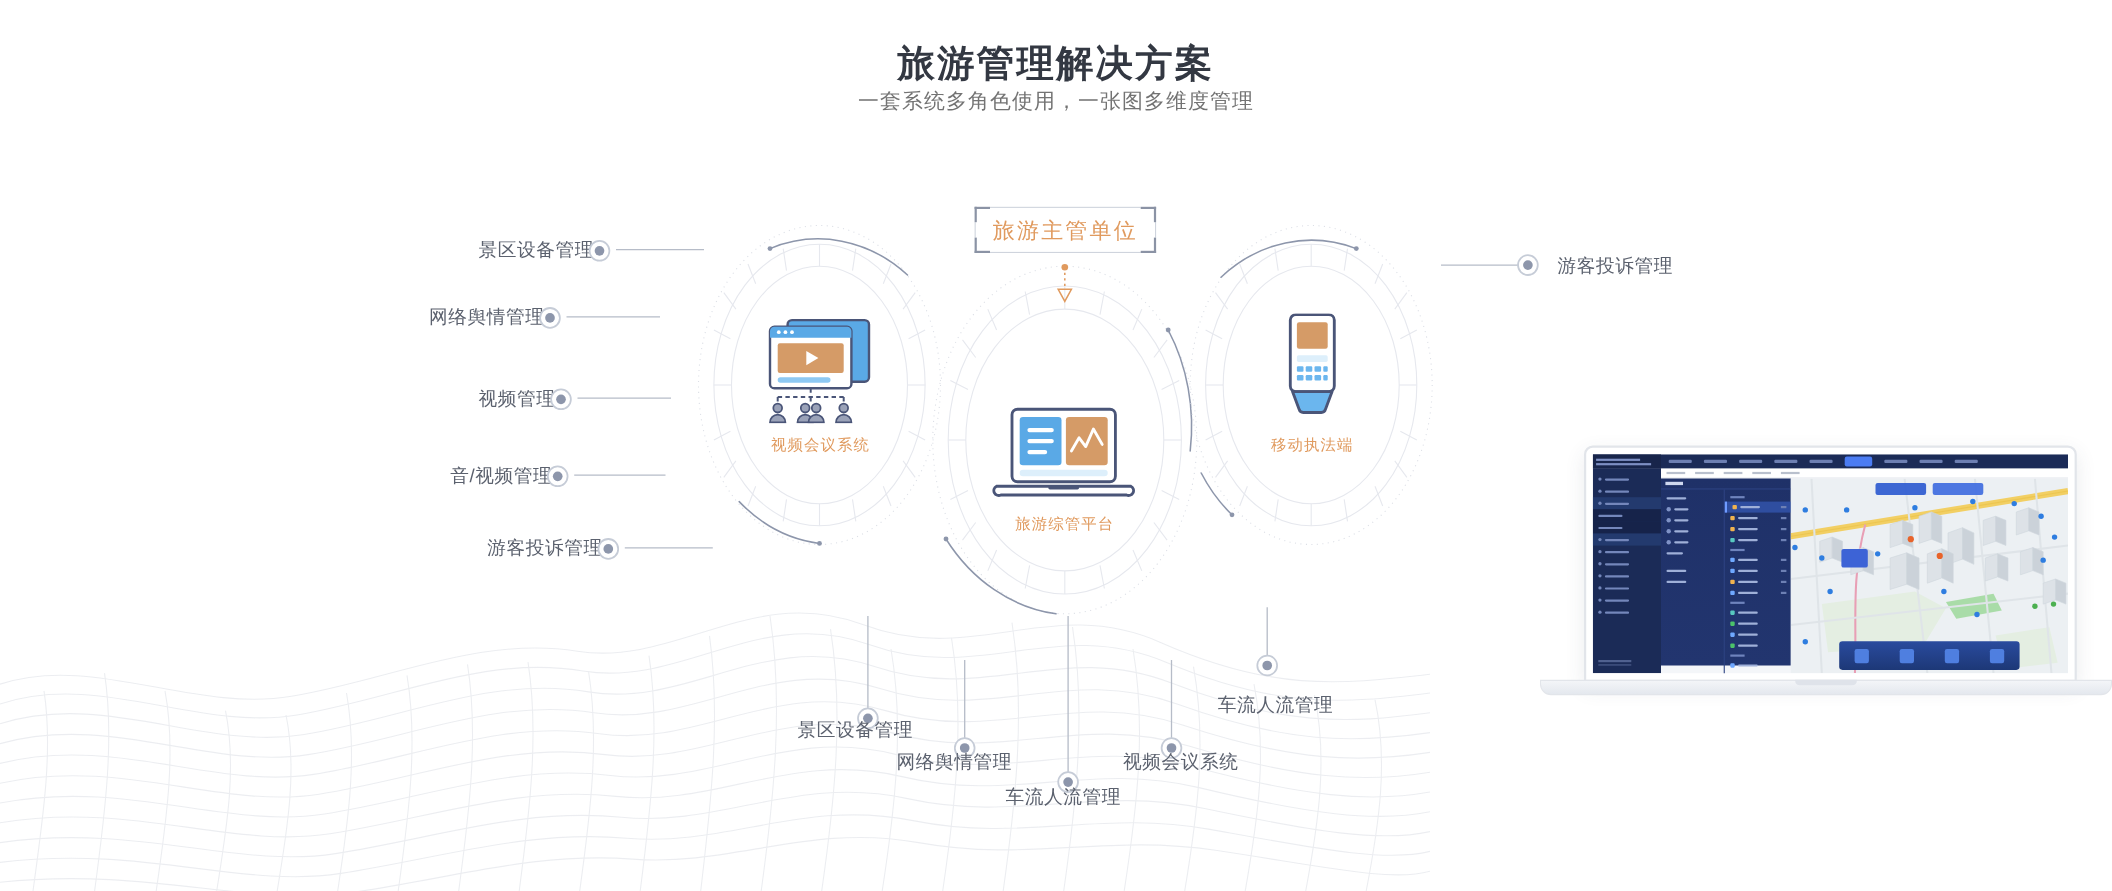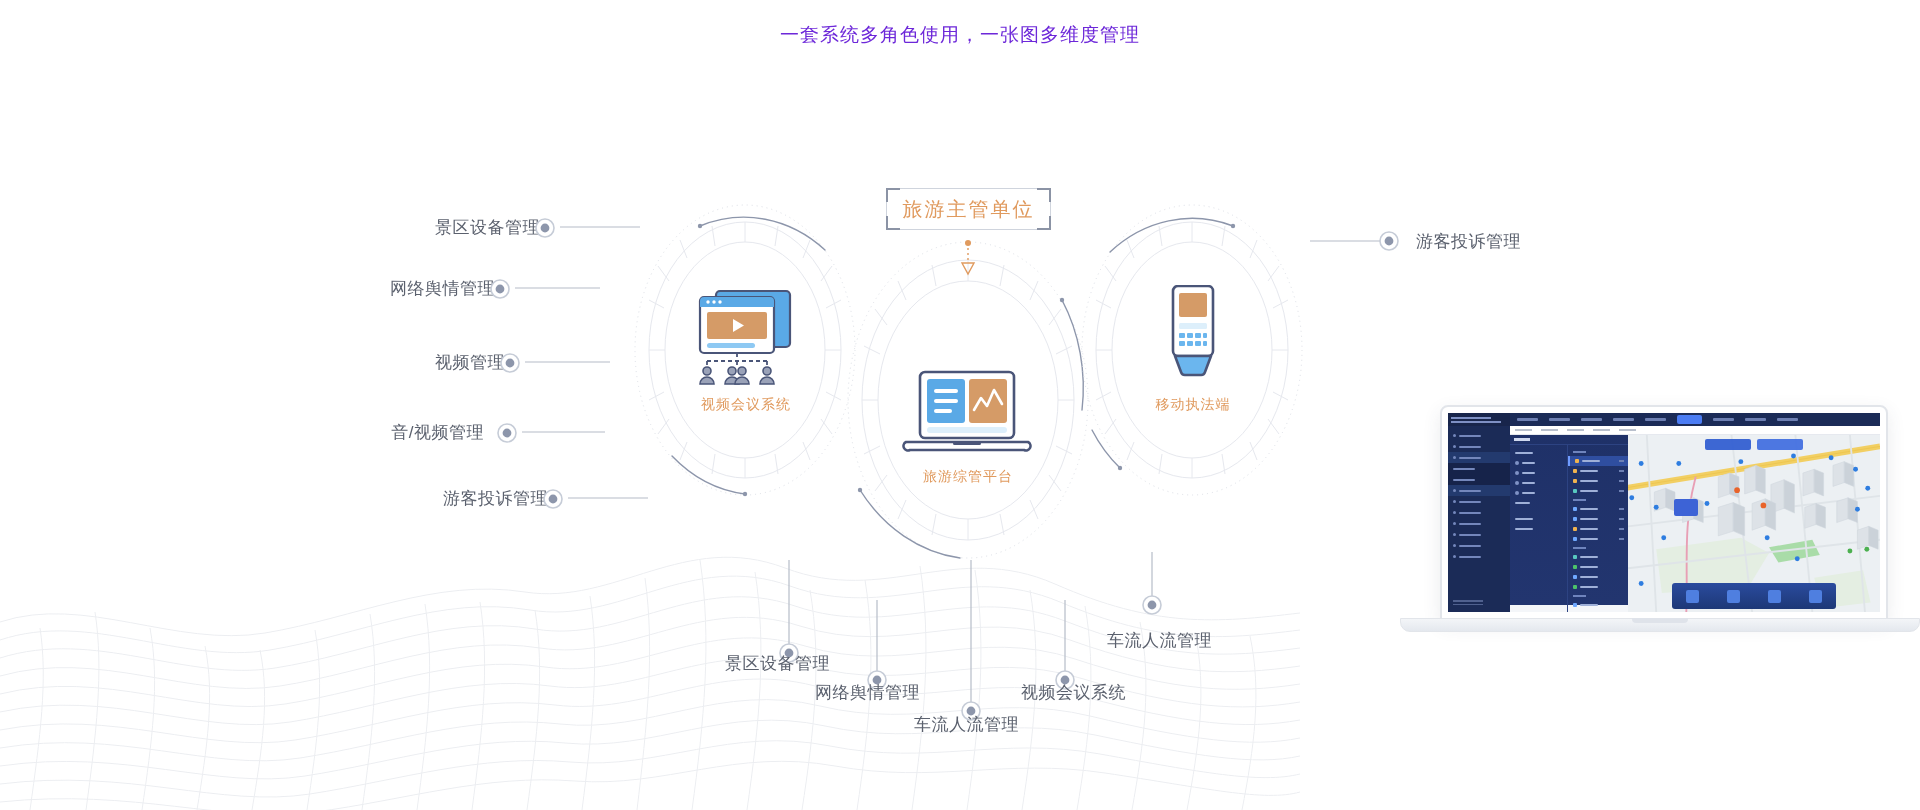--- a/index.html
+++ b/index.html
@@ -17,21 +17,21 @@
   .bg-mesh svg { display:block; width:100%; height:100%; }
 
   
   .header { position:absolute; top:0; left:0; width:1920px; text-align:center; }
   .page-title {
     margin-top:38px;
     font-size:34px; font-weight:bold; color:#333842; letter-spacing:2px;
     line-height:1.2;
   }
   .page-subtitle {
-    margin-top:22px; font-size:19px; color:#6d28d9; letter-spacing:1px;
+    font-size:19px; color:#737373; letter-spacing:1px;
   }
 
   
   .diagram { position:absolute; left:0; top:0; width:1920px; height:666px; }
   .diagram > svg { position:absolute; left:0; top:0; }
 
   
   .lbl {
     position:absolute; font-size:17px; color:#5b616e; white-space:nowrap;
     letter-spacing:.5px;
@@ -168,20 +168,21 @@
         <path d="M1030 100 C 1042 172, 1034 242, 1022 320"></path>
         <path d="M1085 116 C 1097 184, 1089 248, 1077 320"></path>
         <path d="M1140 132 C 1152 194, 1144 252, 1132 320"></path>
         <path d="M1195 142 C 1207 200, 1199 256, 1187 320"></path>
         <path d="M1250 146 C 1262 202, 1254 258, 1242 320"></path>
       </g>
     </svg>
   </div>
 
   <div class="header">
+    <div class="page-title">旅游管理解决方案</div>
     <div class="page-subtitle">一套系统多角色使用，一张图多维度管理</div>
   </div>
 
   <div class="diagram">
 
     <svg width="1920" height="810" aria-hidden="true">
       <defs>
         <g id="tickring"></g>
       </defs>
 
@@ -403,21 +404,21 @@
       <circle cx="11" cy="11" r="9" fill="#fff" stroke="#c6ccd7" stroke-width="1.6"></circle>
         <circle cx="11" cy="11" r="4.4" fill="#8d96ab"></circle>
     </svg>
 
     <div class="lbl right-al" style="left:305px; top:351px; width:200px;">视频管理</div>
     <svg class="icon-abs" style="left:499px; top:352px;" width="22" height="22" viewBox="0 0 22 22">
       <circle cx="11" cy="11" r="9" fill="#fff" stroke="#c6ccd7" stroke-width="1.6"></circle>
         <circle cx="11" cy="11" r="4.4" fill="#8d96ab"></circle>
     </svg>
 
-    <div class="lbl right-al" style="left:284px; top:421px; width:200px;">音/视频管理</div>
+    <div class="lbl right-al" style="left:302px; top:421px; width:200px;">音/视频管理</div>
     <svg class="icon-abs" style="left:496px; top:422px;" width="22" height="22" viewBox="0 0 22 22">
       <circle cx="11" cy="11" r="9" fill="#fff" stroke="#c6ccd7" stroke-width="1.6"></circle>
         <circle cx="11" cy="11" r="4.4" fill="#8d96ab"></circle>
     </svg>
 
     <div class="lbl right-al" style="left:348px; top:487px; width:200px;">游客投诉管理</div>
     <svg class="icon-abs" style="left:542px; top:488px;" width="22" height="22" viewBox="0 0 22 22">
       <circle cx="11" cy="11" r="9" fill="#fff" stroke="#c6ccd7" stroke-width="1.6"></circle>
         <circle cx="11" cy="11" r="4.4" fill="#8d96ab"></circle>
     </svg>

